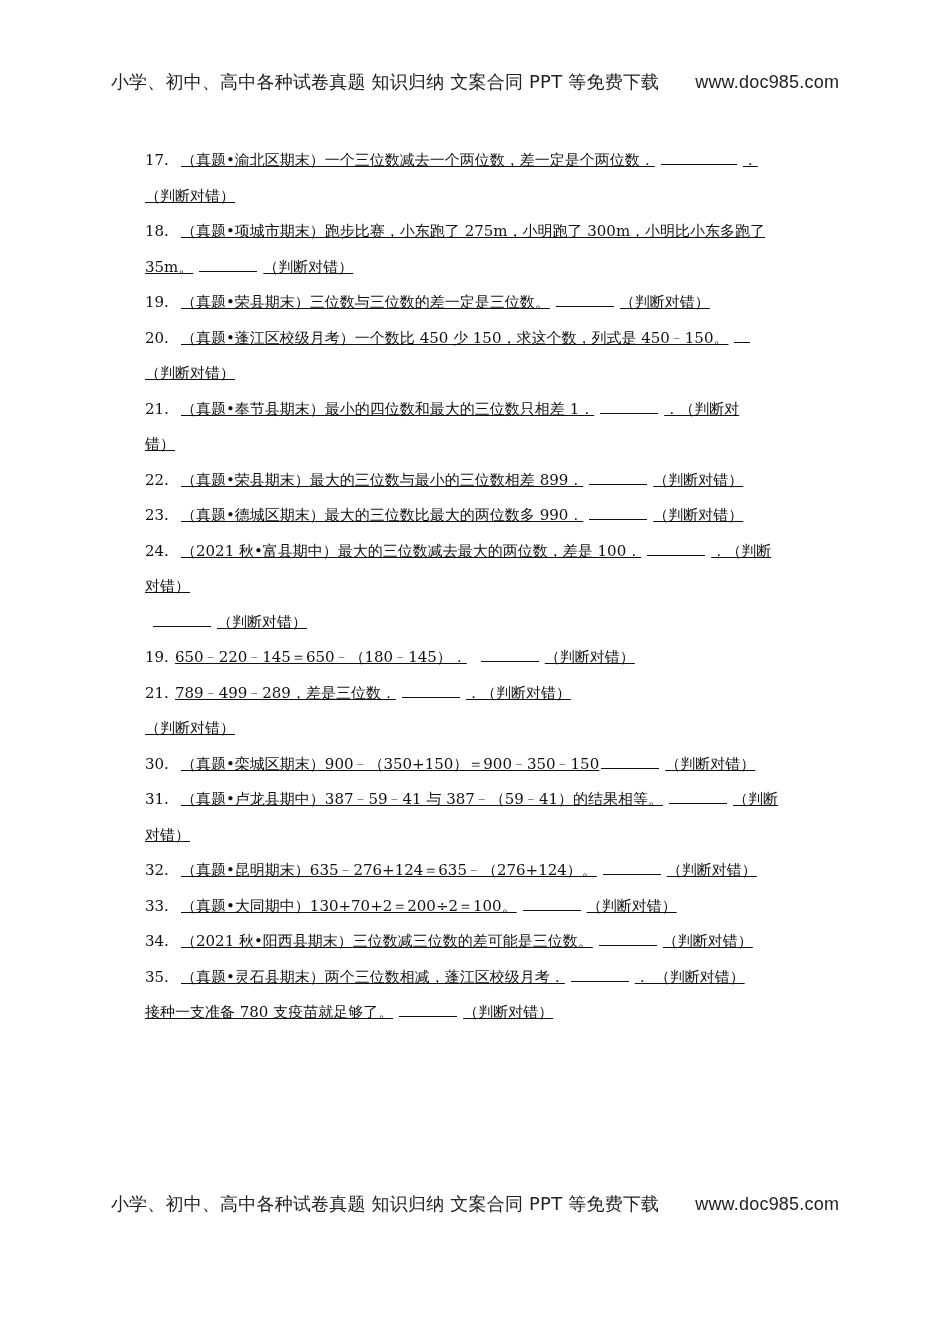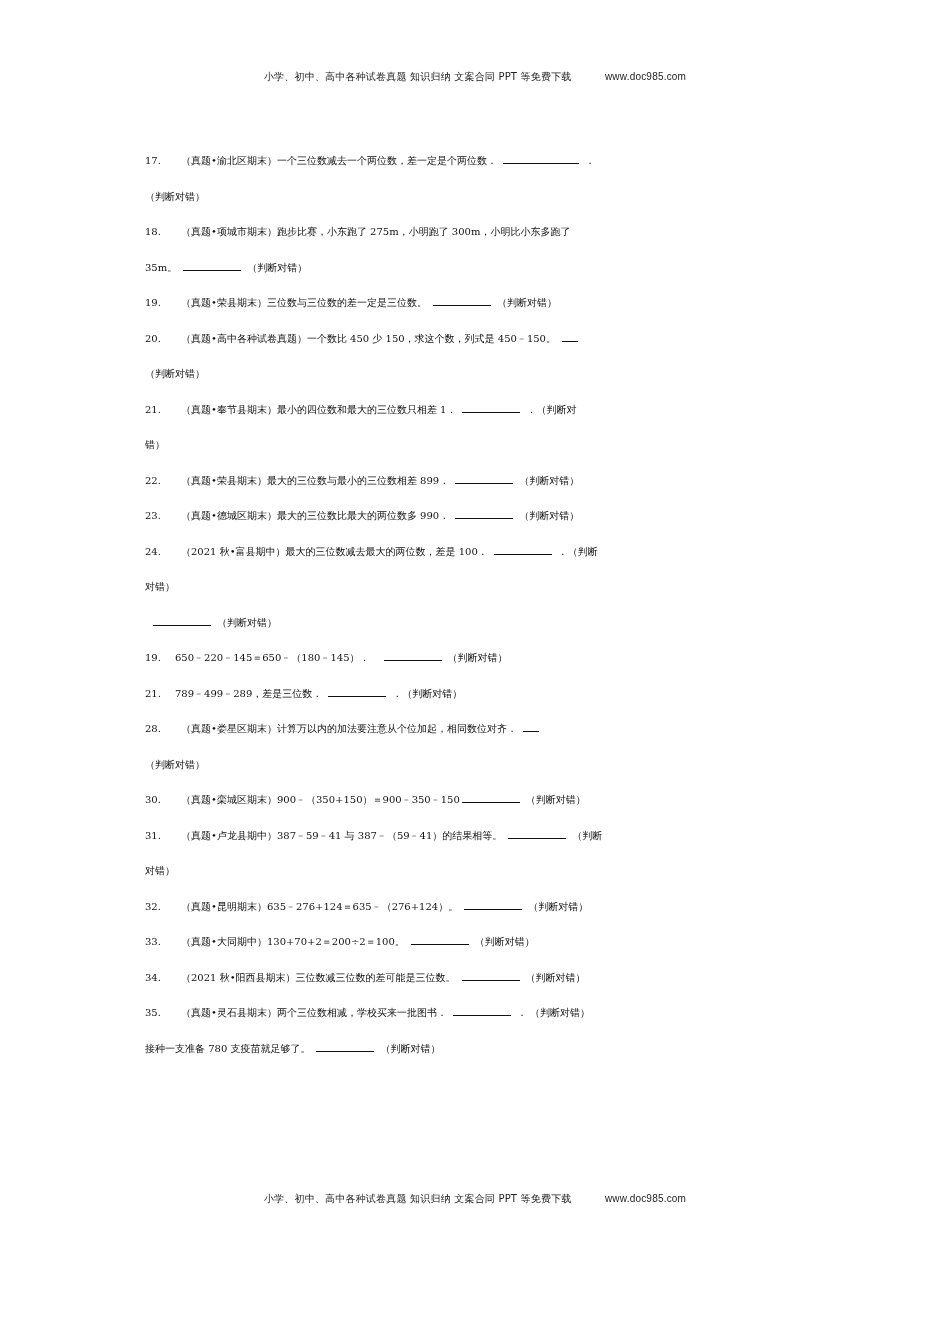--- a/index.html
+++ b/index.html
@@ -14,41 +14,42 @@
       overflow: hidden;
       font-family: "DejaVu Serif", "Liberation Serif", serif;
       color: #111111;
     }
     .banner {
       position: absolute;
       left: 0;
       width: 950px;
       text-align: center;
       font-family: "DejaVu Sans", "Liberation Sans", sans-serif;
-      font-size: 10px;
+      font-size: 18px;
       color: #222;
       letter-spacing: 0.2px;
     }
     .banner .site {
       margin-left: 30px;
       font-family: "Liberation Sans", sans-serif;
     }
     .banner-top { top: 70px; }
     .banner-bottom { top: 1192px; }
 
     .questions {
       position: absolute;
       left: 145px;
       top: 143px;
       width: 680px;
     }
     .q {
-      font-size: 10px;
+      font-size: 15px;
       line-height: 35.5px;
       white-space: nowrap;
+      text-decoration: underline;
     }
     .q .num { display: inline-block; min-width: 36px; }
     .blank {
       display: inline-block;
       width: 58px;
       border-bottom: 1px solid #111;
       height: 14px;
       margin: 0 6px;
       vertical-align: baseline;
     }
@@ -73,21 +74,21 @@
   <div class="q">
     <span class="num">18.</span><span>（真题•项城市期末）</span><span>跑步比赛，小东跑了 275m，小明跑了 300m，小明比小东多跑了</span>
   </div>
   <div class="q cont"><span>35m。</span><span class="blank"></span><span>（判断对错）</span></div>
 
   <div class="q">
     <span class="num">19.</span><span>（真题•荣县期末）</span><span>三位数与三位数的差一定是三位数。</span><span class="blank"></span><span>（判断对错）</span>
   </div>
 
   <div class="q">
-    <span class="num">20.</span><span>（真题•高中各种试卷真题）</span><span>一个数比 450 少 150，求这个数，列式是 450﹣150。</span><span class="blank short"></span>
+    <span class="num">20.</span><span>（真题•蓬江区校级月考）</span><span>一个数比 450 少 150，求这个数，列式是 450﹣150。</span><span class="blank short"></span>
   </div>
   <div class="q cont"><span>（判断对错）</span></div>
 
   <div class="q">
     <span class="num">21.</span><span>（真题•奉节县期末）</span><span>最小的四位数和最大的三位数只相差 1．</span><span class="blank"></span><span>．（判断对</span>
   </div>
   <div class="q cont"><span>错）</span></div>
 
   <div class="q">
     <span class="num">22.</span><span>（真题•荣县期末）</span><span>最大的三位数与最小的三位数相差 899．</span><span class="blank"></span><span>（判断对错）</span>
@@ -105,23 +106,20 @@
   <div class="q cont"><span class="blank" style="margin-left:8px"></span><span>（判断对错）</span></div>
 
   <div class="q">
     <span class="num" style="min-width:30px">19.</span><span>650﹣220﹣145＝650﹣（180﹣145）．</span><span class="blank" style="margin-left:14px"></span><span>（判断对错）</span>
   </div>
 
   <div class="q">
     <span class="num" style="min-width:30px">21.</span><span>789﹣499﹣289，差是三位数．</span><span class="blank"></span><span>．（判断对错）</span>
   </div>
 
-  <div class="q">
-    <span class="num">28.</span><span>（真题•娄星区期末）</span><span>计算万以内的加法要注意从个位加起，相同数位对齐．</span><span class="blank short"></span>
-  </div>
   <div class="q cont"><span>（判断对错）</span></div>
 
 
   <div class="q">
     <span class="num">30.</span><span>（真题•栾城区期末）</span><span>900﹣（350+150）＝900﹣350﹣150</span><span class="blank" style="margin-left:2px"></span><span>（判断对错）</span>
   </div>
 
   <div class="q">
     <span class="num">31.</span><span>（真题•卢龙县期中）</span><span>387﹣59﹣41 与 387﹣（59﹣41）的结果相等。</span><span class="blank"></span><span>（判断</span>
   </div>
@@ -133,21 +131,21 @@
 
   <div class="q">
     <span class="num">33.</span><span>（真题•大同期中）</span><span>130+70+2＝200÷2＝100。</span><span class="blank"></span><span>（判断对错）</span>
   </div>
 
   <div class="q">
     <span class="num">34.</span><span>（2021 秋•阳西县期末）</span><span>三位数减三位数的差可能是三位数。</span><span class="blank"></span><span>（判断对错）</span>
   </div>
 
   <div class="q">
-    <span class="num">35.</span><span>（真题•灵石县期末）</span><span>两个三位数相减，学校买来一批图书．</span><span class="blank"></span><span>．  （判断对错）</span>
+    <span class="num">35.</span><span>（真题•灵石县期末）</span><span>两个三位数相减，蓬江区校级月考．</span><span class="blank"></span><span>．  （判断对错）</span>
   </div>
 
   <div class="q cont"><span>接种一支准备 780 支疫苗就足够了。</span><span class="blank"></span><span>（判断对错）</span></div>
 
 </div>
 
 <div class="banner banner-bottom">
   <span>小学、初中、高中各种试卷真题  知识归纳  文案合同  PPT 等免费下载</span>
   <span class="site">www.doc985.com</span>
 </div>

